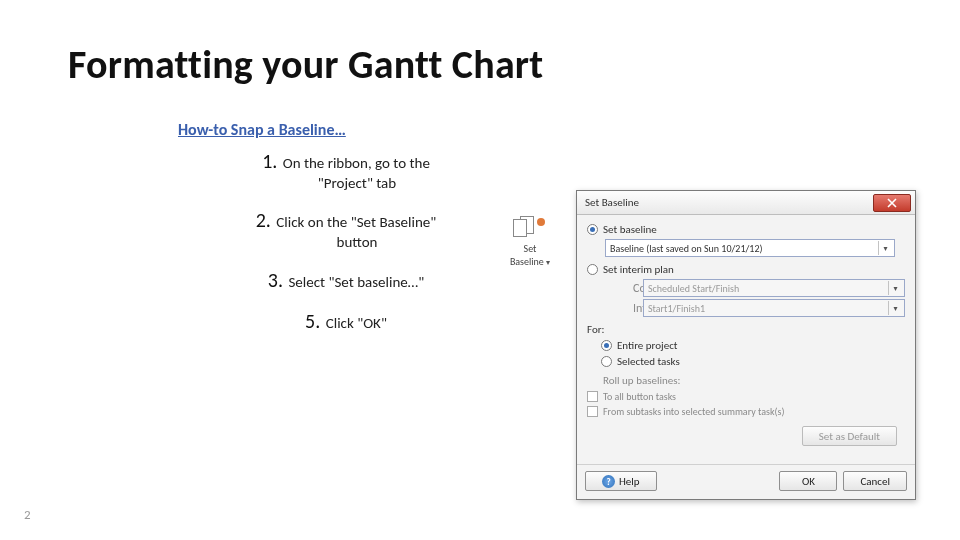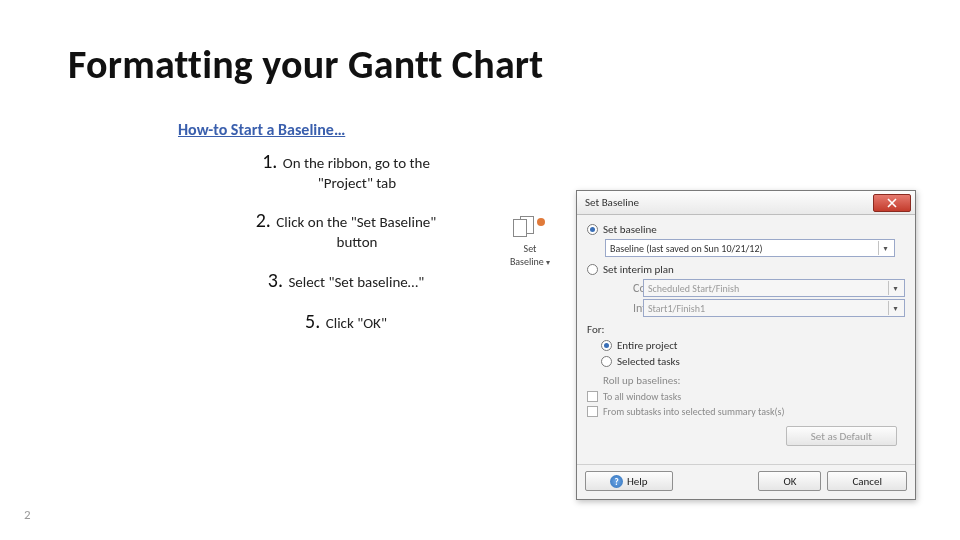--- a/index.html
+++ b/index.html
@@ -187,39 +187,39 @@
     padding: 6px 8px 8px;
   }
   .btnrow.top-sep { border-top: 1px solid #d0d0d0; margin-top: 6px; }
   .btn {
     min-width: 58px; height: 20px;
     background: linear-gradient(#fdfdfd,#e6e6e6);
     border: 1px solid #8f8f8f;
     border-radius: 2px;
     font-size: 11px;
     display: flex; align-items: center; justify-content: center;
-    padding: 0 24px;
+    padding: 0 16px;
     color: #222;
   }
   .btn.disabled { color: #9a9a9a; border-color: #bbb; }
   .btn .qicon {
     width: 13px; height: 13px; border-radius: 50%;
     background: radial-gradient(#6fa8e8,#2d6fb8);
     color: #fff; font-size: 9px; font-weight: bold;
     display: flex; align-items: center; justify-content: center;
     margin-right: 4px;
   }
   .dim { color: #8a8a8a; }
 </style>
 </head>
 <body>
 
 <div class="slide-title">Formatting your Gantt Chart</div>
 
-<div class="subtitle">How-to Start a Baseline…</div>
+<div class="subtitle">How-to Snap a Baseline…</div>
 
 <div class="steps">
   <div class="step">
     <span class="num">1.</span>
     <span>On the ribbon, go to the</span>
     <span class="indent">"Project" tab</span>
   </div>
   <div class="step">
     <span class="num">2.</span>
     <span>Click on the "Set Baseline"</span>
@@ -294,21 +294,21 @@
       <span>Entire project</span>
     </div>
     <div class="radio-row indent1">
       <span class="radio"></span>
       <span>Selected tasks</span>
     </div>
 
     <div class="section-lbl indent2 dim">Roll up baselines:</div>
     <div class="chk-row indent3">
       <span class="chk"></span>
-      <span>To all window tasks</span>
+      <span>To all button tasks</span>
     </div>
     <div class="chk-row indent3">
       <span class="chk"></span>
       <span>From subtasks into selected summary task(s)</span>
     </div>
 
     <div class="btnrow">
       <div class="btn disabled">
         <span>Set as Default</span>
       </div>

